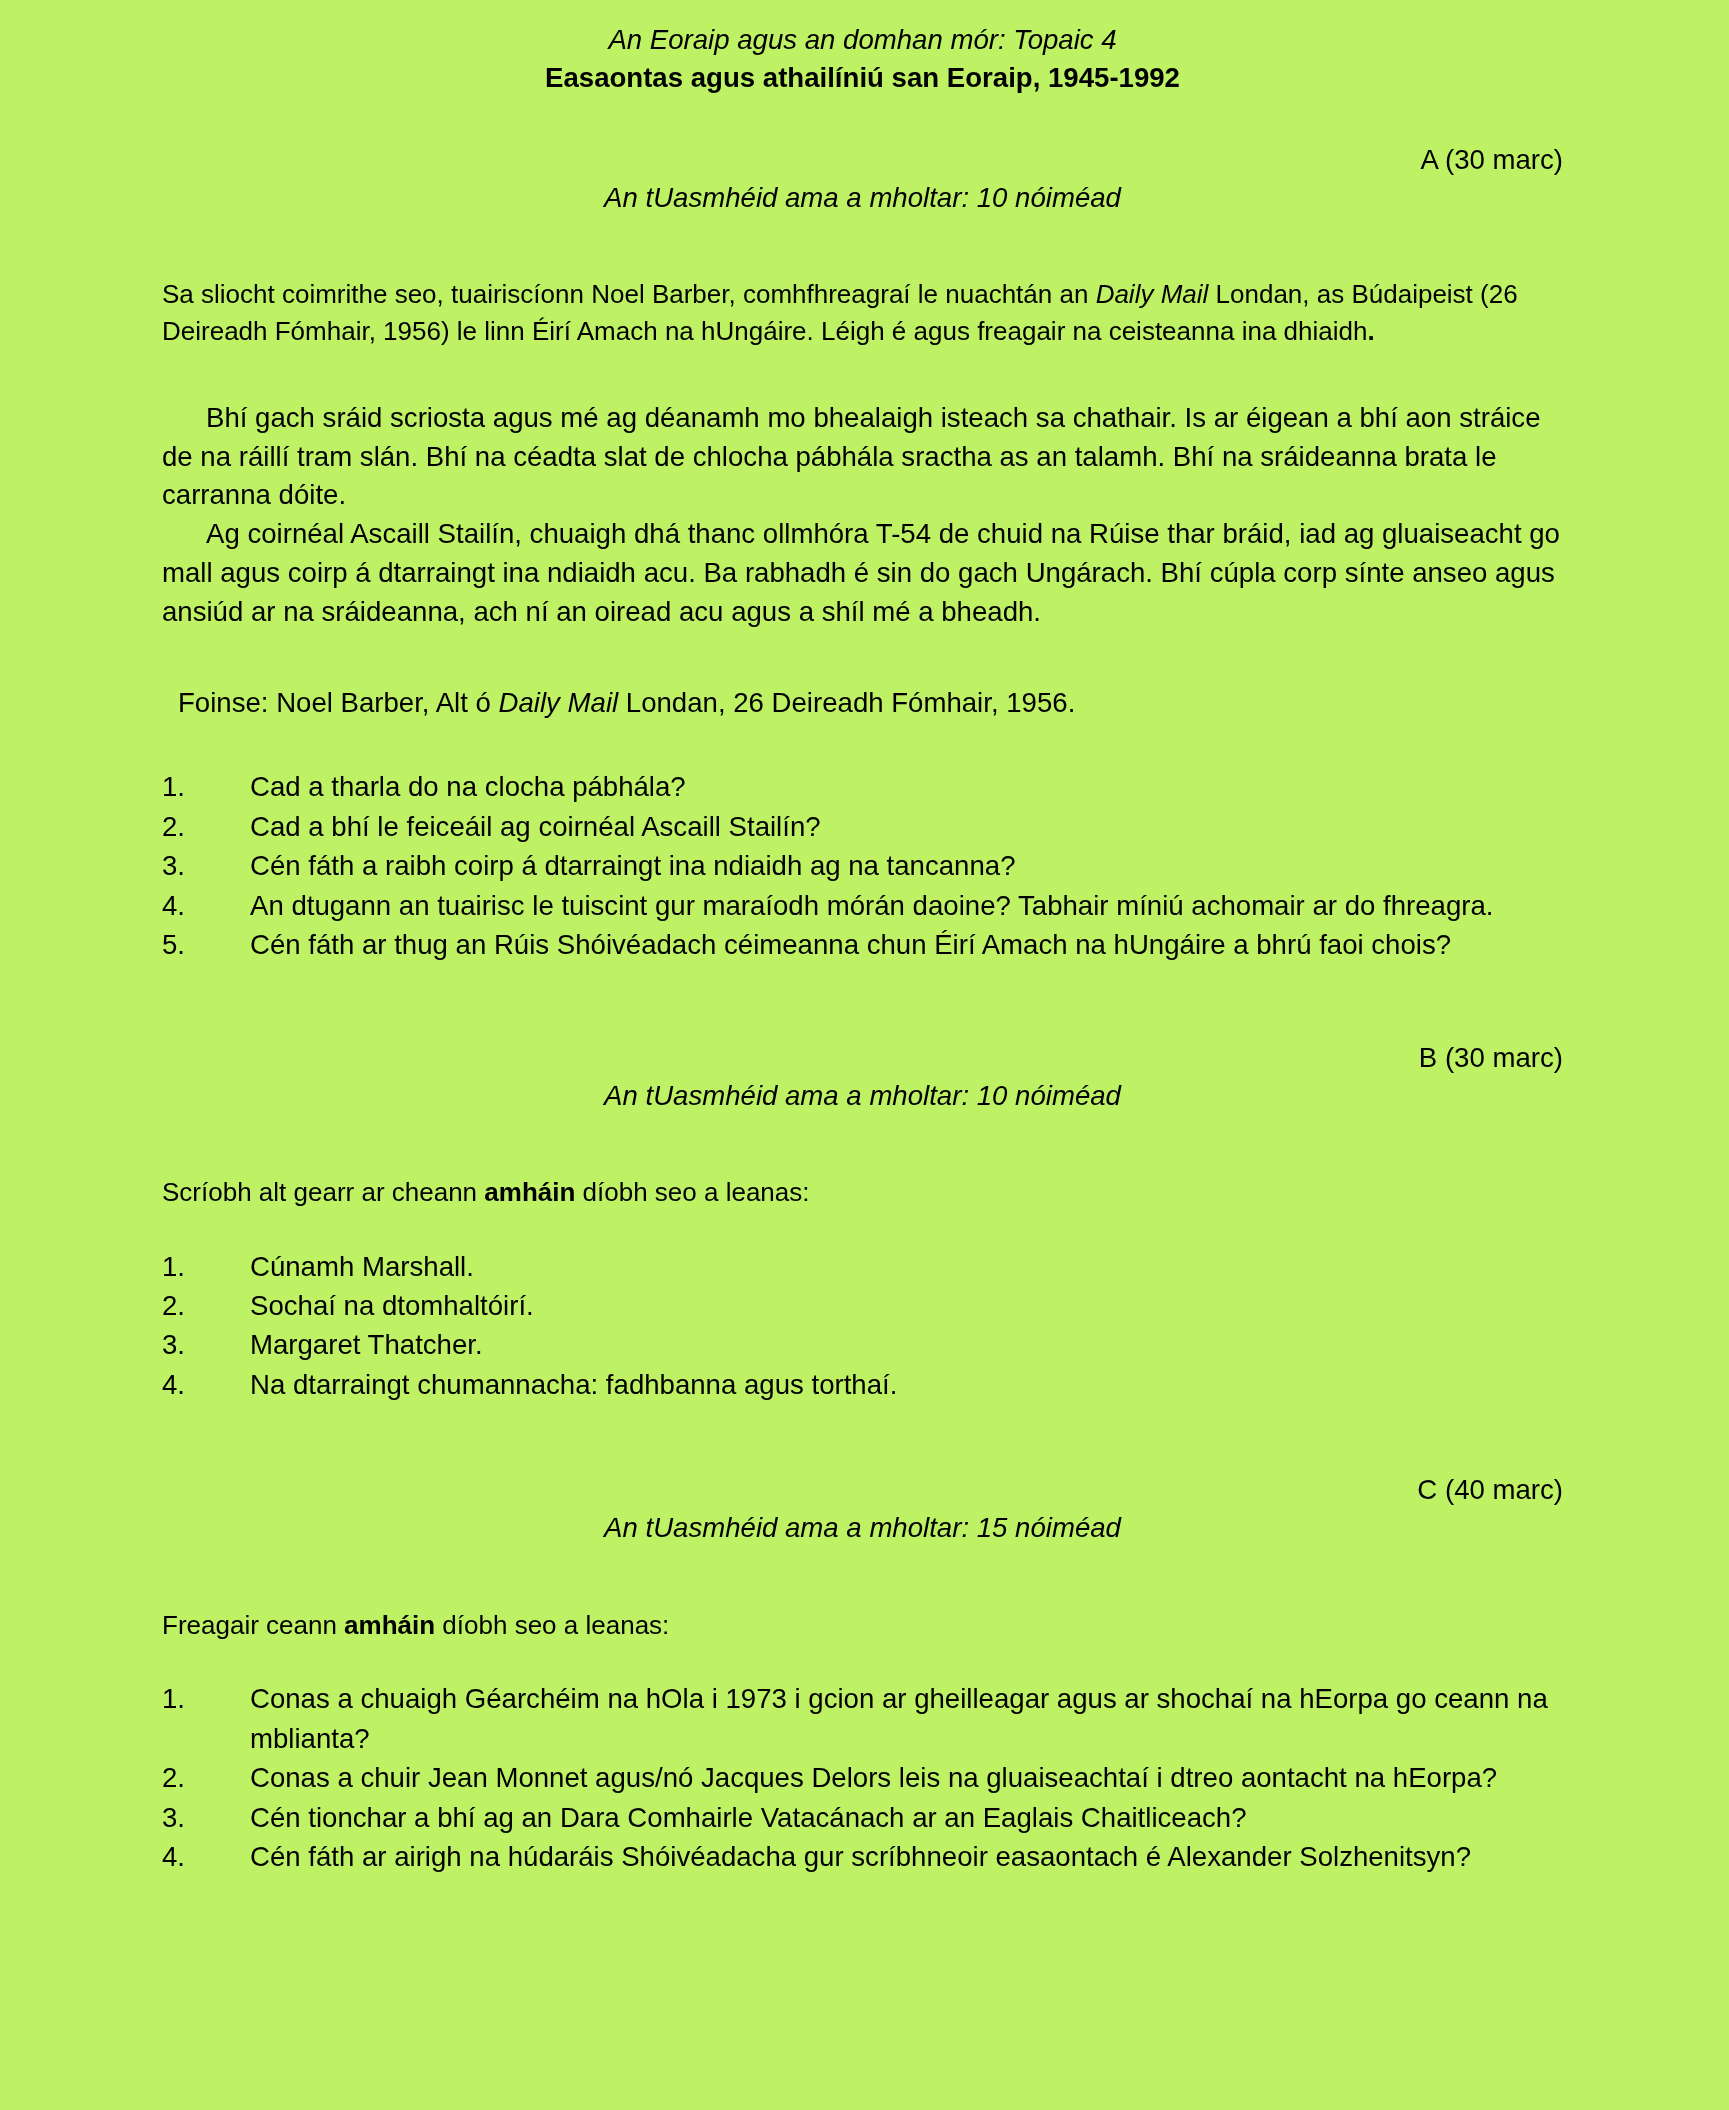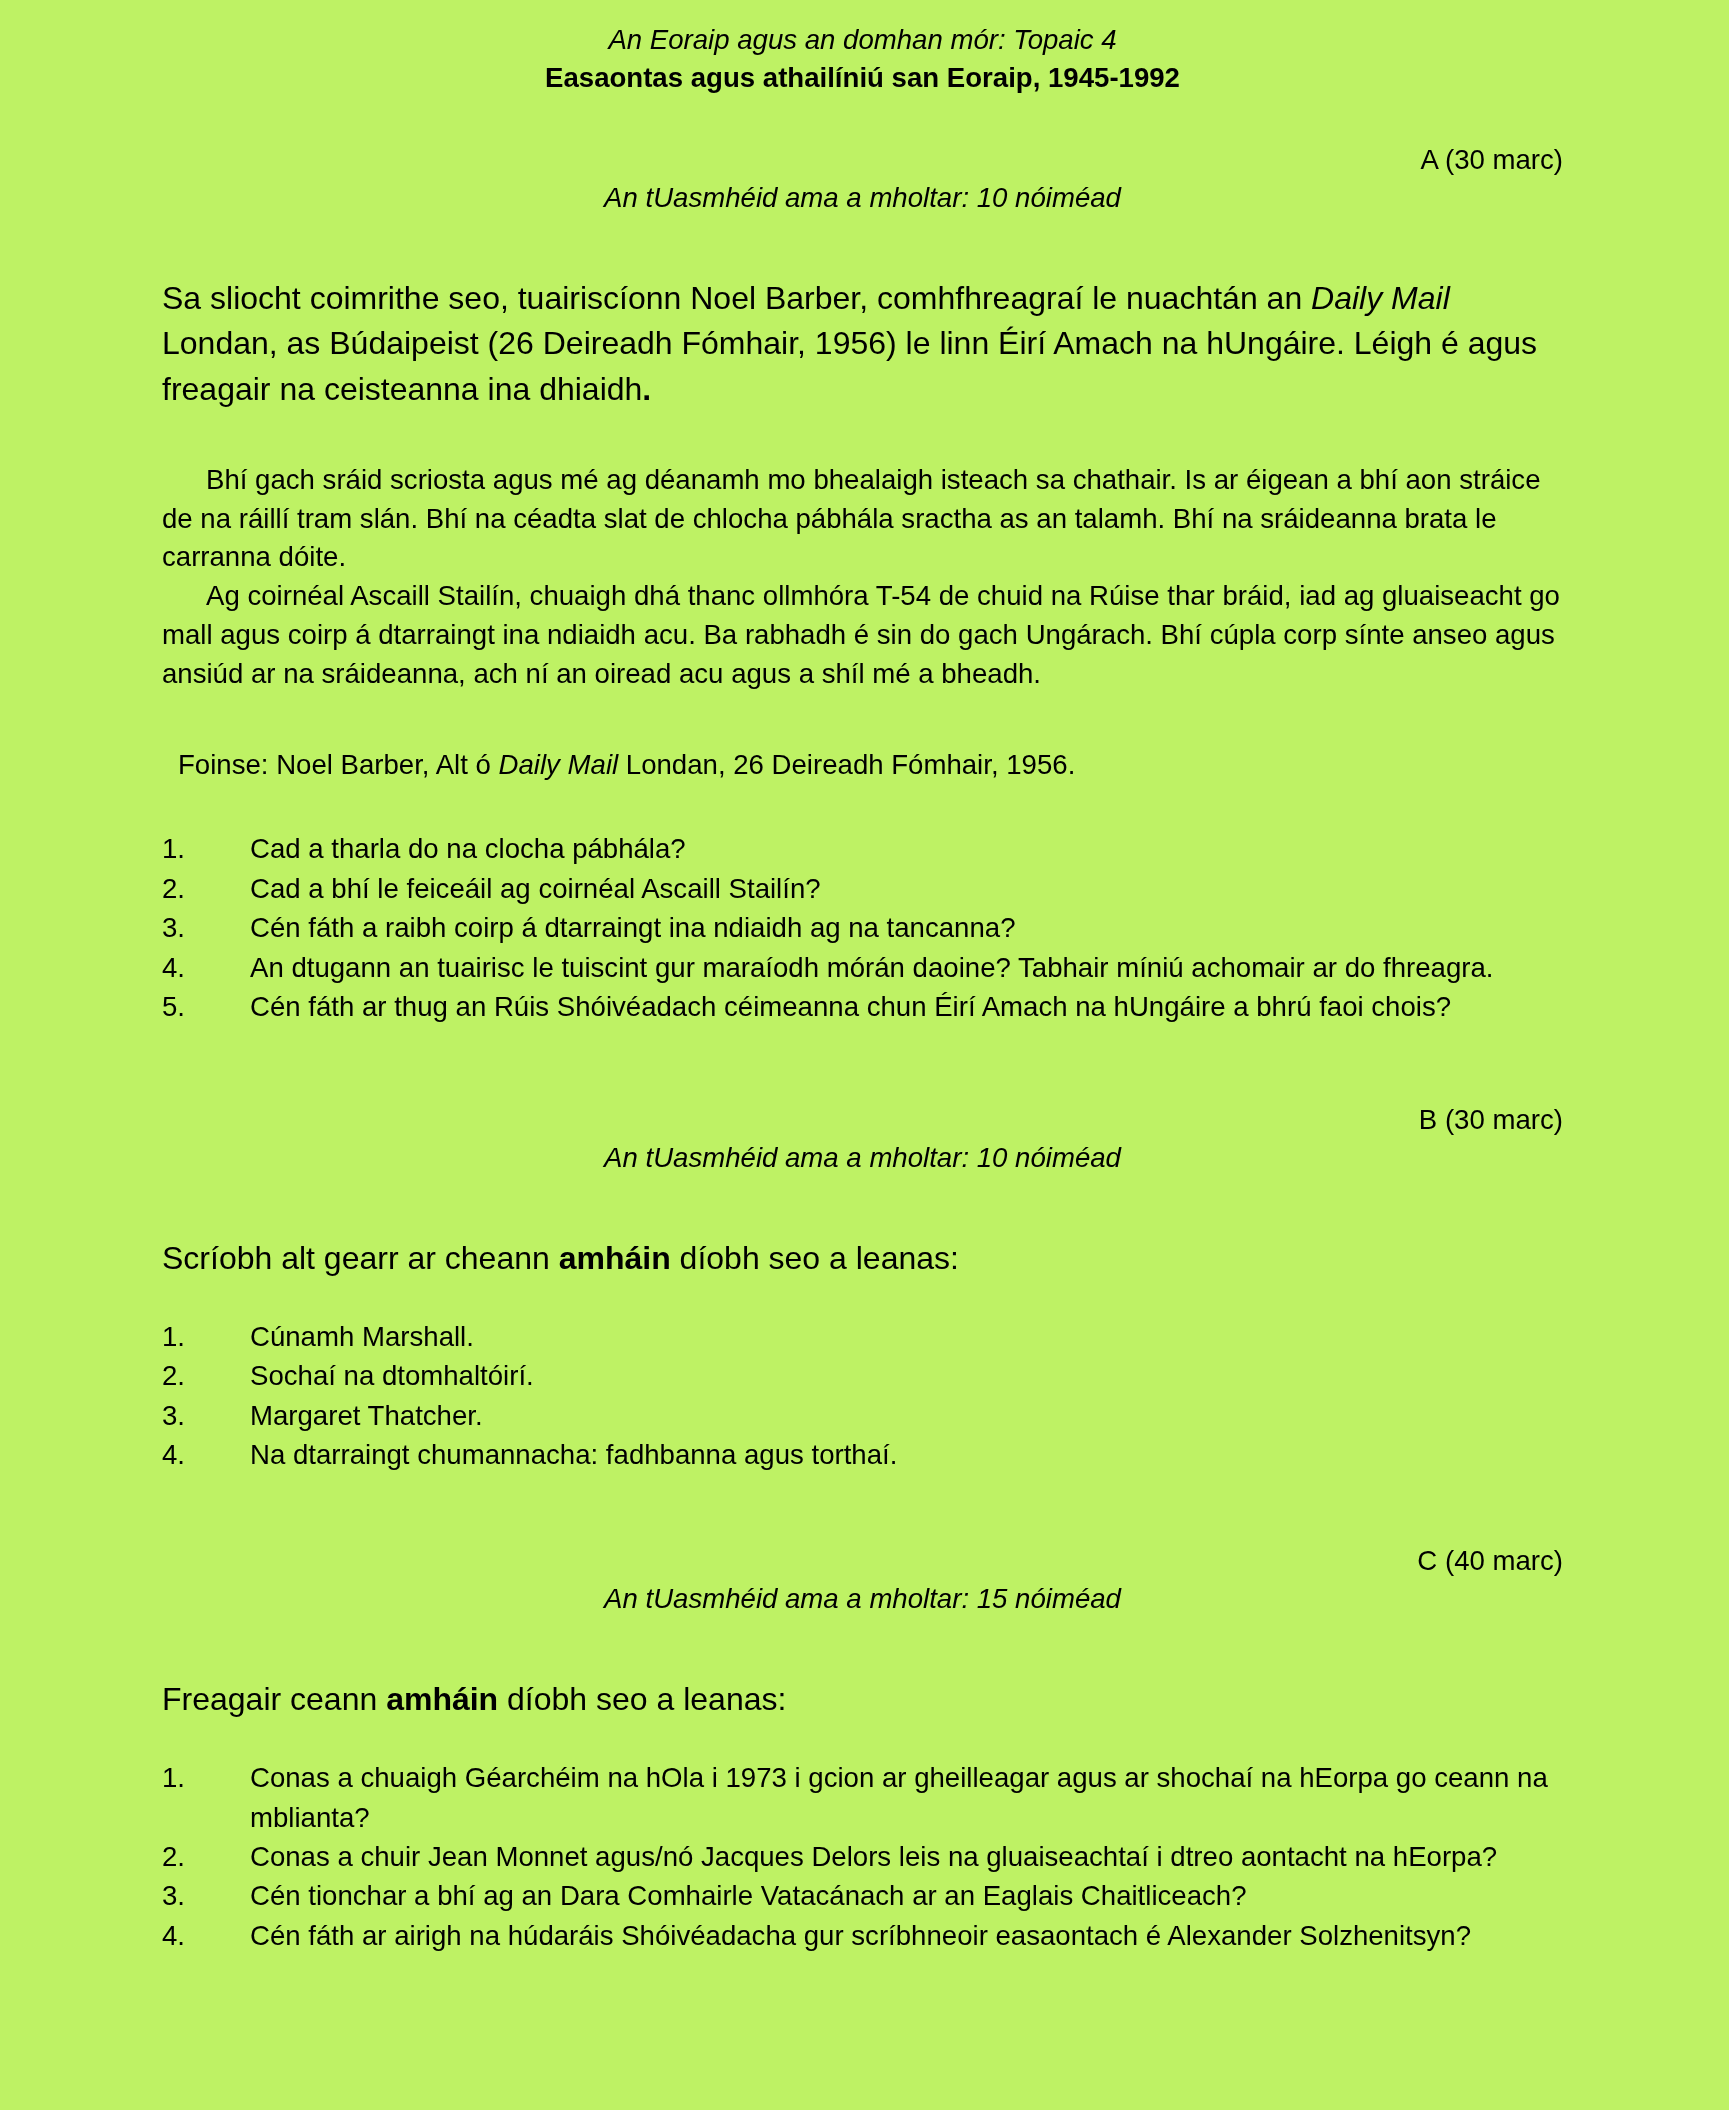--- a/index.html
+++ b/index.html
@@ -41,21 +41,21 @@
   }
   .sect-time {
     text-align: center;
     font-size: 27.6px;
     font-style: italic;
     line-height: 1.38;
   }
 
   
   .para {
-    font-size: 32px;
+    font-size: 26px;
     line-height: 1.41;
     text-align: left;
     margin: 0;
   }
   .para .it { font-style: italic; }
   .para .bd { font-weight: bold; }
 
   .quote {
     font-size: 27.6px;
     line-height: 1.41;

